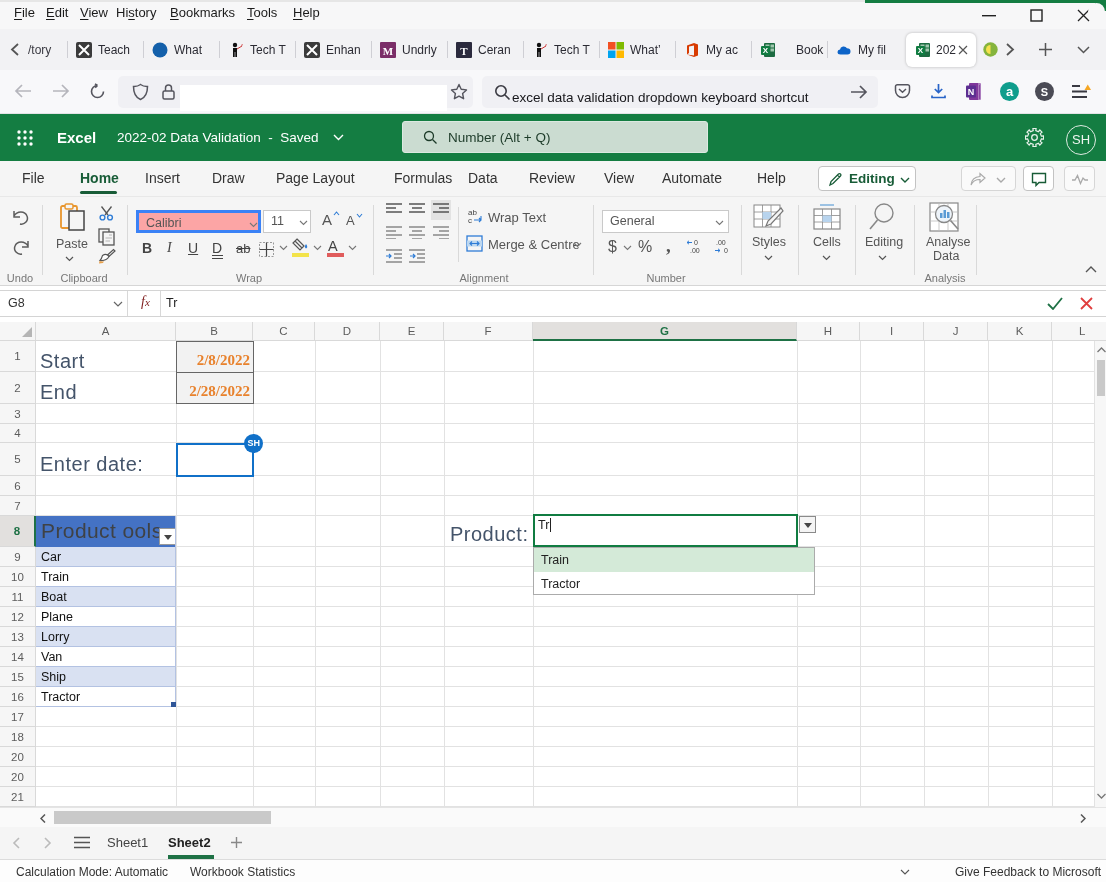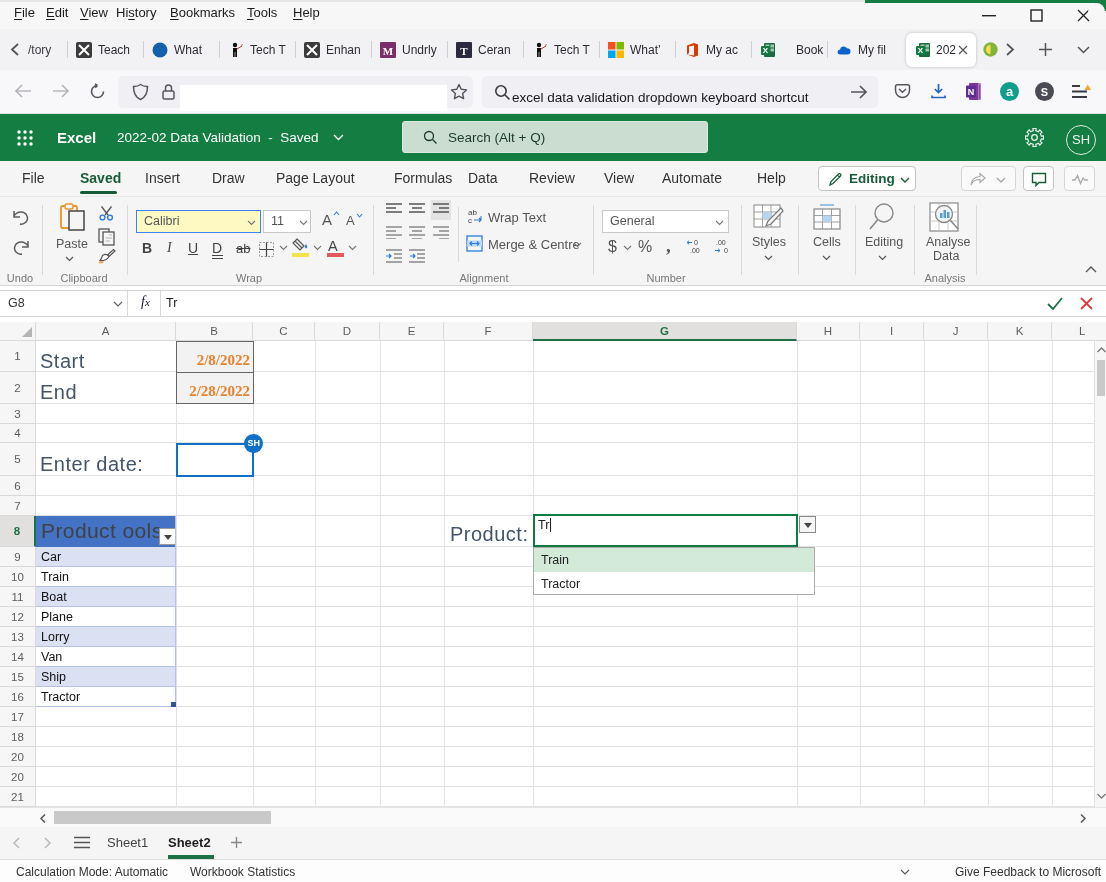--- a/index.html
+++ b/index.html
@@ -288,33 +288,33 @@
   <span class="abs" style="left:57px;top:15px;font-size:15px;font-weight:bold;color:#fff">Excel</span>
   <span class="abs" style="left:117px;top:16px;font-size:13.5px;color:#fff">2022-02 Data Validation&nbsp; -&nbsp; Saved</span>
   <svg class="abs" style="left:333px;top:20px" width="11" height="7">
       <path d="M1 1 L5.5 5.5 L10 1" stroke="#fff" stroke-width="1.4" fill="none"></path>
     </svg>
   <div class="abs" id="xlsearch">
     <svg class="abs" style="left:20px;top:8px" width="15" height="15" viewBox="0 0 15 15">
         <circle cx="6" cy="6" r="4.5" fill="none" stroke="#1d3b29" stroke-width="1.3"></circle>
         <path d="M9.5 9.5 L13.5 13.5" stroke="#1d3b29" stroke-width="1.3"></path>
       </svg>
-    <span class="abs" style="left:45px;top:8px;font-size:13.5px;color:#1d3b29">Search (Alt + Q)</span>
+    <span class="abs" style="left:45px;top:8px;font-size:13.5px;color:#1d3b29">Number (Alt + Q)</span>
   </div>
   <svg class="abs" style="left:1025px;top:14px" width="19" height="19" viewBox="0 0 19 19">
       <path d="M7.9 0.4 L11.1 0.4 L10.8 2.6 L13.4 3.7 L14.8 2.0 L17.0 4.2 L15.3 5.6 L16.4 8.2 L18.6 7.9 L18.6 11.1 L16.4 10.8 L15.3 13.4 L17.0 14.8 L14.8 17.0 L13.4 15.3 L10.8 16.4 L11.1 18.6 L7.9 18.6 L8.2 16.4 L5.6 15.3 L4.2 17.0 L2.0 14.8 L3.7 13.4 L2.6 10.8 L0.4 11.1 L0.4 7.9 L2.6 8.2 L3.7 5.6 L2.0 4.2 L4.2 2.0 L5.6 3.7 L8.2 2.6 Z" fill="none" stroke="#e8f1ea" stroke-width="1.2"></path>
       <circle cx="9.5" cy="9.5" r="2.8" fill="none" stroke="#e8f1ea" stroke-width="1.3"></circle>
     </svg>
   <div class="abs" style="left:1066px;top:11px;width:30px;height:30px;border-radius:50%;border:1.6px solid #ddeae1"></div>
   <span class="abs" style="left:1072px;top:18px;font-size:13px;color:#eef5f0">SH</span>
 </div>
 
 <div class="abs" id="menurow">
   <span class="rmenu" style="left:22px">File</span>
-  <span class="rmenu" style="left:80px;color:#185c37;font-weight:bold">Saved</span>
+  <span class="rmenu" style="left:80px;color:#185c37;font-weight:bold">Home</span>
   <div class="abs" style="left:80px;top:30px;width:37px;height:3px;background:#185c37;border-radius:2px"></div>
   <span class="rmenu" style="left:145px">Insert</span>
   <span class="rmenu" style="left:212px">Draw</span>
   <span class="rmenu" style="left:276px">Page Layout</span>
   <span class="rmenu" style="left:394px">Formulas</span>
   <span class="rmenu" style="left:468px">Data</span>
   <span class="rmenu" style="left:529px">Review</span>
   <span class="rmenu" style="left:604px">View</span>
   <span class="rmenu" style="left:662px">Automate</span>
   <span class="rmenu" style="left:757px">Help</span>
@@ -378,21 +378,21 @@
       <path d="M12 8 L15 8 M8.5 11 L15 11 M8.5 14 L13 14" stroke="#b5b5b5" stroke-width="1"></path>
     </svg>
   <svg class="ricon" style="left:97px;top:51px" width="19" height="16" viewBox="0 0 19 16">
       <path d="M10.5 7 L16.5 1.5 L18 3 L12 8.5 Z" fill="none" stroke="#555" stroke-width="1.2"></path>
       <path d="M10.5 7 L12 8.5 C10 12 7 13 3 12.5 C4.5 11 5 9.5 5.5 7.5 C7 6.5 9 6 10.5 7 Z" fill="#fff" stroke="#555" stroke-width="1.1"></path>
       <path d="M2.5 13 C4 13.5 5.5 13.5 7 13.2 L6 15 L2 15.5 Z" fill="#e8a04b"></path>
     </svg>
   <div class="glabel" style="left:24px">Clipboard</div>
   <div class="gsep" style="left:127px"></div>
 
-  <div class="abs" style="left:136px;top:13px;width:125px;height:23px;background:#fef9c3;border:1px solid #3b82f6">
+  <div class="abs" style="left:136px;top:13px;width:125px;height:23px;background:#fca5a5;border:3px solid #3b82f6">
     <span class="abs" style="left:7px;top:3px;font-size:12.5px;color:#555">Calibri</span>
     <svg class="abs" style="left:110px;top:9px" width="9" height="6">
         <path d="M1 1 L4.5 4.5 L8 1" stroke="#777" stroke-width="1.1" fill="none"></path>
       </svg>
   </div>
   <div class="abs" style="left:263px;top:13px;width:48px;height:23px;background:#fff;border:1px solid #c9c9c9">
     <span class="abs" style="left:7px;top:3px;font-size:12.5px;color:#555">11</span>
     <svg class="abs" style="left:35px;top:9px" width="9" height="6">
         <path d="M1 1 L4.5 4.5 L8 1" stroke="#777" stroke-width="1.1" fill="none"></path>
       </svg>
@@ -555,21 +555,21 @@
       <path d="M1 7 L6 2 L11 7" stroke="#555" stroke-width="1.4" fill="none"></path>
     </svg>
 </div>
 
 <div class="abs" id="fbar">
   <span class="abs" style="left:8px;top:5px;font-size:12.5px;color:#333">G8</span>
   <svg class="abs" style="left:113px;top:10px" width="10" height="7">
       <path d="M1 1 L5 5 L9 1" stroke="#666" stroke-width="1.2" fill="none"></path>
     </svg>
   <div class="abs" style="left:127px;top:0;width:1px;height:25px;background:#d8d8d8"></div>
-  <span class="abs" style="left:141px;top:3px;font-size:14px;font-style:italic;color:#0f172a;font-family:'Liberation Serif',serif">f<i style="font-size:11px">x</i></span>
+  <span class="abs" style="left:141px;top:3px;font-size:14px;font-style:italic;color:#7f1d1d;font-family:'Liberation Serif',serif">f<i style="font-size:11px">x</i></span>
   <div class="abs" style="left:160px;top:0;width:1px;height:25px;background:#d8d8d8"></div>
   <span class="abs" style="left:166px;top:5px;font-size:12.5px;color:#222">Tr</span>
   <svg class="abs" style="left:1047px;top:6px" width="16" height="13">
       <path d="M1 7 L6 12 L15 1" stroke="#1e7145" stroke-width="1.8" fill="none"></path>
     </svg>
   <svg class="abs" style="left:1080px;top:6px" width="13" height="13">
       <path d="M1 1 L12 12 M12 1 L1 12" stroke="#e03e3e" stroke-width="1.8" fill="none"></path>
     </svg>
 </div>
 

